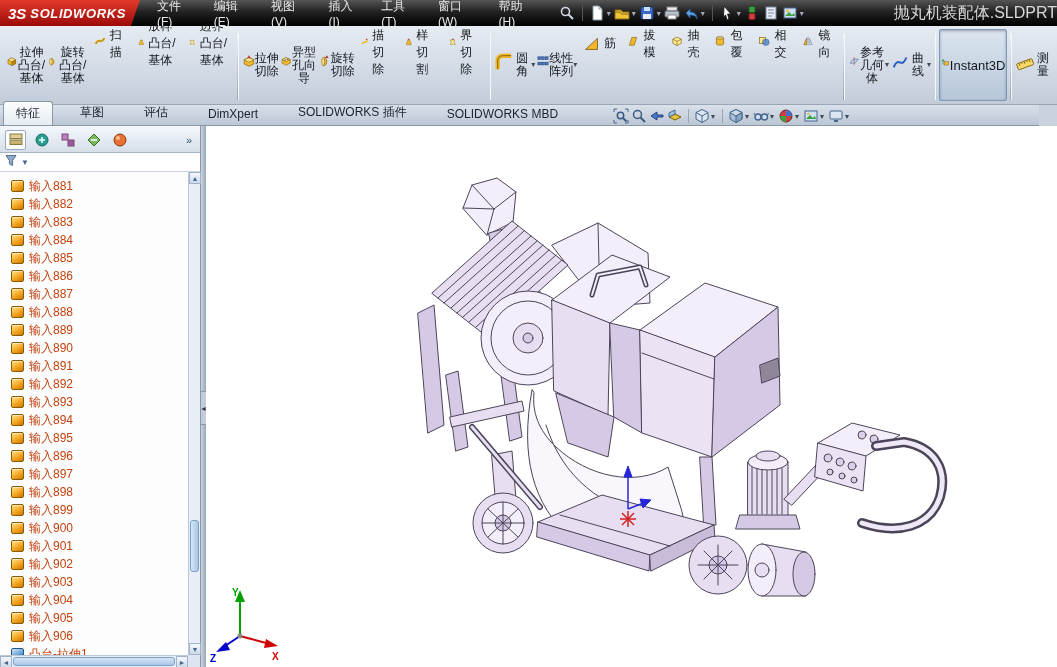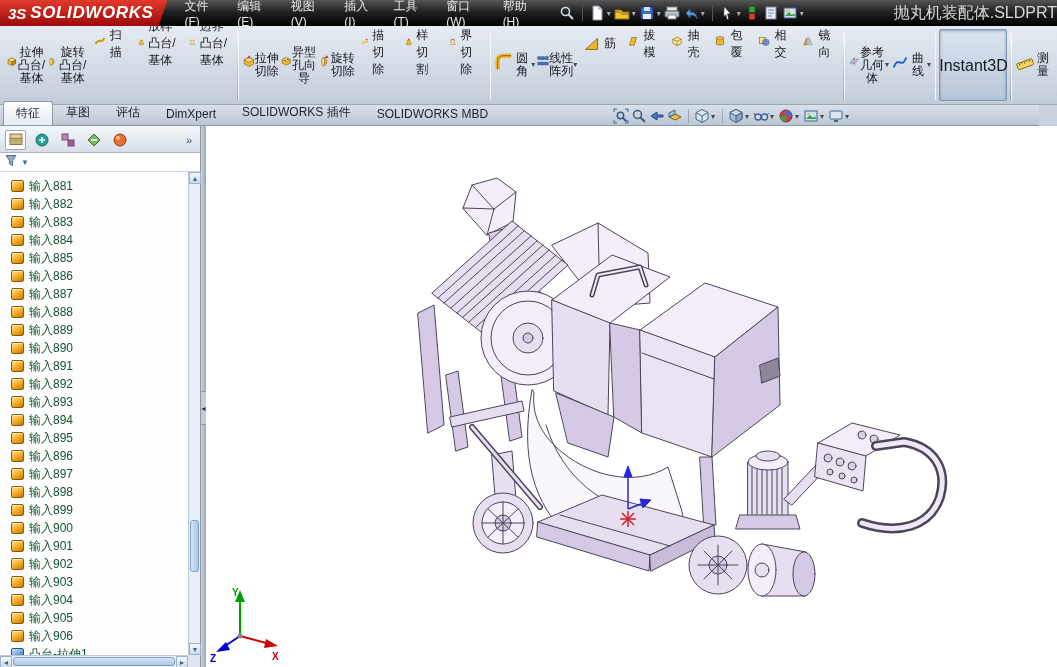--- a/index.html
+++ b/index.html
@@ -5,21 +5,21 @@
   * { box-sizing:border-box; margin:0; padding:0; }
   html,body { width:1057px; height:667px; overflow:hidden; font-family:"Liberation Sans",sans-serif; }
   .app { position:relative; width:1057px; height:667px; background:#c9d2de; }
 
   
   .titlebar { position:absolute; top:0; left:0; right:0; height:26px;
     background:linear-gradient(#555 0%,#222 45%,#000 100%); display:flex; align-items:center; color:#e8e8e8; z-index:5; }
   .logo { height:26px; display:flex; align-items:center; padding:0 14px 0 8px; font-style:italic; font-weight:bold;
     background:linear-gradient(#e23a2c,#9c0a0a); clip-path:polygon(0 0,100% 0,calc(100% - 9px) 100%,0 100%); color:#fff; }
   .logo-mark { font-size:15px; margin-right:4px; }
-  .logo-text { font-size:17px; letter-spacing:.6px; }
+  .logo-text { font-size:13px; letter-spacing:.6px; }
   .menus { display:flex; margin-left:8px; }
   .menu-item { font-size:12px; padding:21px 9px; cursor:default; }
   .tb-icons { display:flex; align-items:center; margin-left:10px; }
   .ticn { width:19px; height:19px; display:inline-flex; align-items:center; justify-content:center; }
   .tcaret { font-size:8px; color:#aab; margin:0 2px 0 0; }
   .tsep { width:1px; height:16px; background:#555; margin:0 5px; }
   .doc-title { margin-left:88px; font-size:16px; color:#d8d8d8; white-space:nowrap; }
 
   
   .ribbon { position:absolute; top:26px; left:0; right:0; height:79px;
@@ -28,43 +28,43 @@
   .rb-big { width:52px; height:72px; display:flex; align-items:center; padding:2px 1px; border-radius:2px; }
   .rb-big.wide { width:68px; }
   .ric { width:24px; height:24px; margin:1px auto 2px; display:block; }
   .rlabel { font-size:12px; line-height:13px; text-align:center; color:#15181d; }
   .rcaret { font-size:8px; line-height:8px; color:#3c4a5a; }
   .rb-col { display:flex; flex-direction:row; gap:1px; padding-top:4px; }
   .rb-small { display:flex; align-items:center; gap:4px; height:21px; padding:0 5px; font-size:12px; color:#15181d; }
   .ric-s { width:17px; height:17px; display:block; }
   .rb-sep { width:2px; align-self:stretch; margin:4px 3px; background:linear-gradient(180deg,#f2f6fa,#95a2b4); border-right:1px solid #f6f9fc; }
   .rb-big.active { background:linear-gradient(#dbe5f0,#b7c7d9); border:1px solid #7c99bb; box-shadow:inset 0 1px 3px rgba(0,0,0,.3); justify-content:center; }
-  .rb-big.active .rlabel { font-size:16px; }
+  .rb-big.active .rlabel { font-size:13px; }
 
   
   .tabbar { position:absolute; top:105px; left:0; right:18px; height:21px;
-    background:linear-gradient(#d9e1ea,#bcc7d5); border-bottom:1px solid #8a98a8; display:flex; align-items:flex-end; padding-left:3px; }
+    background:linear-gradient(#d9e1ea,#bcc7d5); border-bottom:1px solid #8a98a8; display:flex; align-items:flex-end; padding-left:3px;gap:14px; }
   .tab { font-size:12px; color:#1a2330; padding:3px 12px 3px; border:1px solid transparent; white-space:nowrap; }
   .tab.active { background:linear-gradient(#fdfdfe,#e6ecf3); border:1px solid #8a98a8; border-bottom:none; border-radius:3px 3px 0 0; }
   .headsup { position:absolute; left:612px; top:2px; display:flex; align-items:center; }
   .hicn { width:18px; height:18px; display:inline-flex; align-items:center; justify-content:center; }
   .hcaret { font-size:8px; color:#3c4a5a; margin:0 3px 0 0; }
   .hsep { width:1px; height:14px; background:#9aa6b6; margin:0 4px; }
 
   
   .left-panel { position:absolute; top:126px; left:0; width:201px; bottom:0; background:#f4f7fa; border-right:1px solid #8a98a8; }
   .panel-toolbar { height:27px; display:flex; align-items:center; gap:5px; padding:3px 4px 2px 5px;
     background:linear-gradient(#f4f8fc,#d6dfe9); border-bottom:1px solid #aab6c4; }
   .ptab { width:21px; height:20px; display:inline-flex; align-items:center; justify-content:center; border:1px solid transparent; border-radius:2px; }
   .ptab.active { background:#fff; border-color:#9ab; }
   .pchevron { margin-left:auto; font-size:11px; color:#33506e; padding-right:4px; }
   .panel-filter { height:19px; background:#fff; border-bottom:1px solid #ccd4de; display:flex; align-items:center; gap:3px; padding-left:4px; }
   .fcaret { font-size:8px; color:#46658a; }
   .tree { position:absolute; top:46px; left:0; right:12px; bottom:12px; background:#fdfdfe; overflow:hidden; padding-top:5px; }
-  .tree-row { display:flex; align-items:center; gap:5px; height:18px; padding-left:11px; font-size:12px; color:#14532d; white-space:nowrap; }
+  .tree-row { display:flex; align-items:center; gap:5px; height:18px; padding-left:11px; font-size:12px; color:#c2410c; white-space:nowrap; }
   .ti { width:13px; height:12px; border-radius:2px; flex:0 0 auto; }
   .ti-import { background:linear-gradient(150deg,#ffe082 5%,#f5a623 55%,#c97a00); border:1px solid #8a5a00; box-shadow:inset 0 1px 0 rgba(255,255,255,.55); }
   .ti-extrude { background:linear-gradient(150deg,#cfe3f5 5%,#5b9bd5 60%,#2e6da4); border:1px solid #24567f; }
   .vscroll { position:absolute; top:46px; right:0; width:12px; bottom:12px; background:#e7eef7; border-left:1px solid #bcc8d6; }
   .hscroll { position:absolute; left:0; right:12px; bottom:0; height:12px; background:#e7eef7; border-top:1px solid #bcc8d6; }
   .sb-arrow { position:absolute; width:12px; height:12px; font-size:7px; color:#44648c; display:flex; align-items:center; justify-content:center;
     background:linear-gradient(#f4f8fc,#cdd9e8); border:1px solid #9fb4cc; }
   .sb-thumb-v { position:absolute; left:1px; right:1px; top:72%; height:52px; background:linear-gradient(90deg,#d7e5f6,#a9c6e6); border:1px solid #7ba0cc; border-radius:3px; }
   .sb-thumb-h { position:absolute; top:1px; bottom:1px; left:13px; right:13px; background:linear-gradient(#d7e5f6,#a9c6e6); border:1px solid #7ba0cc; border-radius:3px; }
   .sb-corner { position:absolute; right:0; bottom:0; width:12px; height:12px; background:#dde6f0; }

